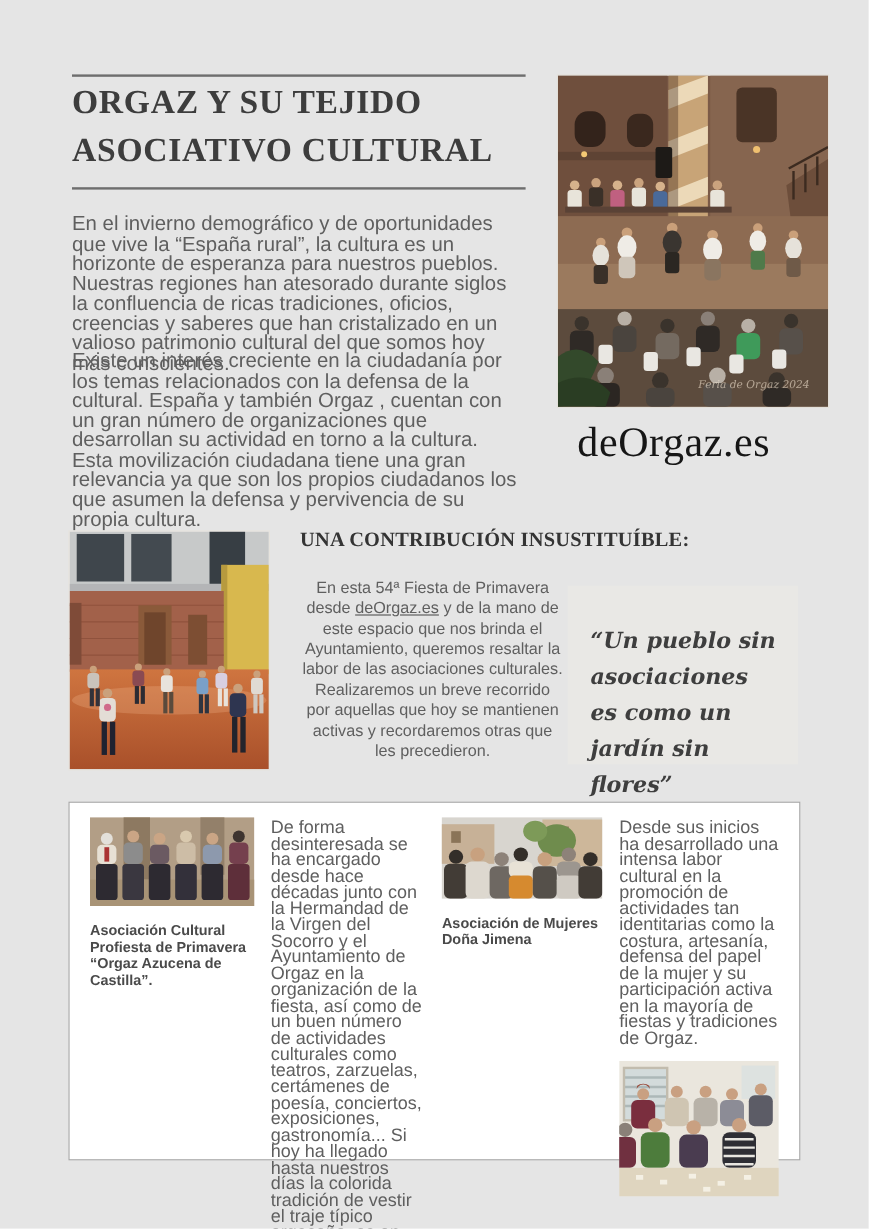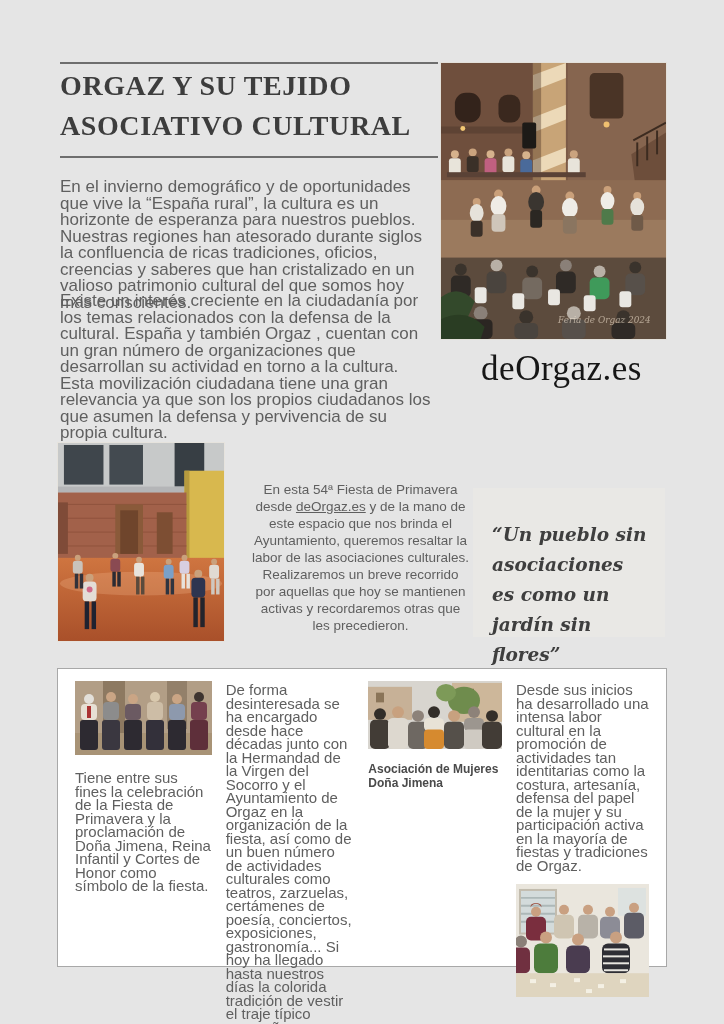--- a/index.html
+++ b/index.html
@@ -12,21 +12,21 @@
   .rule-bottom{top:156px;}
   .page-title{position:absolute;left:60px;top:66px;width:392px;margin:0;
       font-family:"Liberation Serif","DejaVu Serif",serif;font-weight:700;
       font-size:28px;line-height:40px;letter-spacing:.6px;color:#3d3d3d;}
   .intro{position:absolute;left:60px;width:372px;margin:0;
       font-size:17px;line-height:16.5px;color:#5f5f5f;}
   .intro-1{top:179px;}
   .intro-2{top:293px;}
 
   
-  .hero{position:absolute;left:440px;top:62px;width:227px;height:278px;
+  .hero{position:absolute;left:464px;top:62px;width:227px;height:278px;
         border:1px solid #e3e0da;box-sizing:border-box;}
   .hero svg{display:block;width:100%;height:100%;}
   .brand{position:absolute;left:448px;top:349px;width:227px;text-align:center;
       font-family:"Liberation Serif","DejaVu Serif",serif;font-size:35px;
       color:#161616;letter-spacing:.5px;}
 
   
   .mid-photo{position:absolute;left:57px;top:442px;width:168px;height:200px;
         border:1px solid #e6e3dd;box-sizing:border-box;}
   .mid-photo svg{display:block;width:100%;height:100%;}
@@ -228,20 +228,21 @@
           <rect x="155" y="137" width="3.5" height="16" fill="#cfc8c0"></rect>
           <rect x="160" y="137" width="3.5" height="16" fill="#cfc8c0"></rect>
         <circle cx="128" cy="116" r="3" fill="#caa17c"></circle>
           <rect x="123" y="119" width="10" height="13" rx="3" fill="#d8cfe0"></rect>
           <rect x="125" y="132" width="3.5" height="15" fill="#e8e2da"></rect>
           <rect x="130" y="132" width="3.5" height="15" fill="#e8e2da"></rect>
       </g>
     </svg>
   </figure>
 
+  <h2 class="mid-heading">UNA CONTRIBUCIÓN INSUSTITUÍBLE:</h2>
 
   <p class="mid-para"><span>En esta 54ª Fiesta de Primavera desde </span><span class="link">deOrgaz.es</span><span> y de la mano de este espacio que nos brinda el Ayuntamiento, queremos resaltar la labor de las asociaciones culturales. Realizaremos un breve recorrido por aquellas que hoy se mantienen activas y recordaremos otras que les precedieron.</span></p>
 
   <div class="quote-box">
     <p class="quote-text">“Un pueblo sin asociaciones es como un jardín sin flores”</p>
   </div>
 
   <div class="assoc-box">
 
     <div class="assoc-col c1">
@@ -267,21 +268,21 @@
               <rect x="71" y="39" width="18" height="30" rx="3" fill="#33303a"></rect>
             <circle cx="102" cy="18" r="5" fill="#caa585"></circle>
               <rect x="94" y="23" width="16" height="16" rx="4" fill="#8d99ad"></rect>
               <rect x="93" y="39" width="18" height="30" rx="3" fill="#2d2a31"></rect>
             <circle cx="124" cy="16" r="5" fill="#3e3430"></circle>
               <rect x="116" y="21" width="16" height="18" rx="4" fill="#75404e"></rect>
               <rect x="115" y="39" width="18" height="30" rx="3" fill="#5e2f3a"></rect>
           </g>
         </svg>
       </div>
-      <p class="assoc-body">Tiene entre sus fines la celebración de la Fiesta de Primavera y la proclamación de Doña Jimena, Reina Infantil y Cortes de Honor como símbolo de la fiesta.</p>
+      <h3 class="assoc-heading">Asociación Cultural Profiesta de Primavera “Orgaz Azucena de Castilla”.</h3>
     </div>
 
     <div class="assoc-col c2">
       <p class="assoc-body">De forma desinteresada se ha encargado desde hace décadas junto con la Hermandad de la Virgen del Socorro y el Ayuntamiento de Orgaz en la organización de la fiesta, así como de un buen número de actividades culturales como teatros, zarzuelas, certámenes de poesía, conciertos, exposiciones, gastronomía... Si hoy ha llegado hasta nuestros días la colorida tradición de vestir el traje típico orgaceño, es en gran medida a la labor de este grupo cultural.</p>
     </div>
 
     <div class="assoc-col c3">
       <div class="assoc-photo">
         <svg viewBox="0 0 134 70" height="68" preserveAspectRatio="none">
           <rect width="134" height="70" fill="#d8d5cf"></rect>

